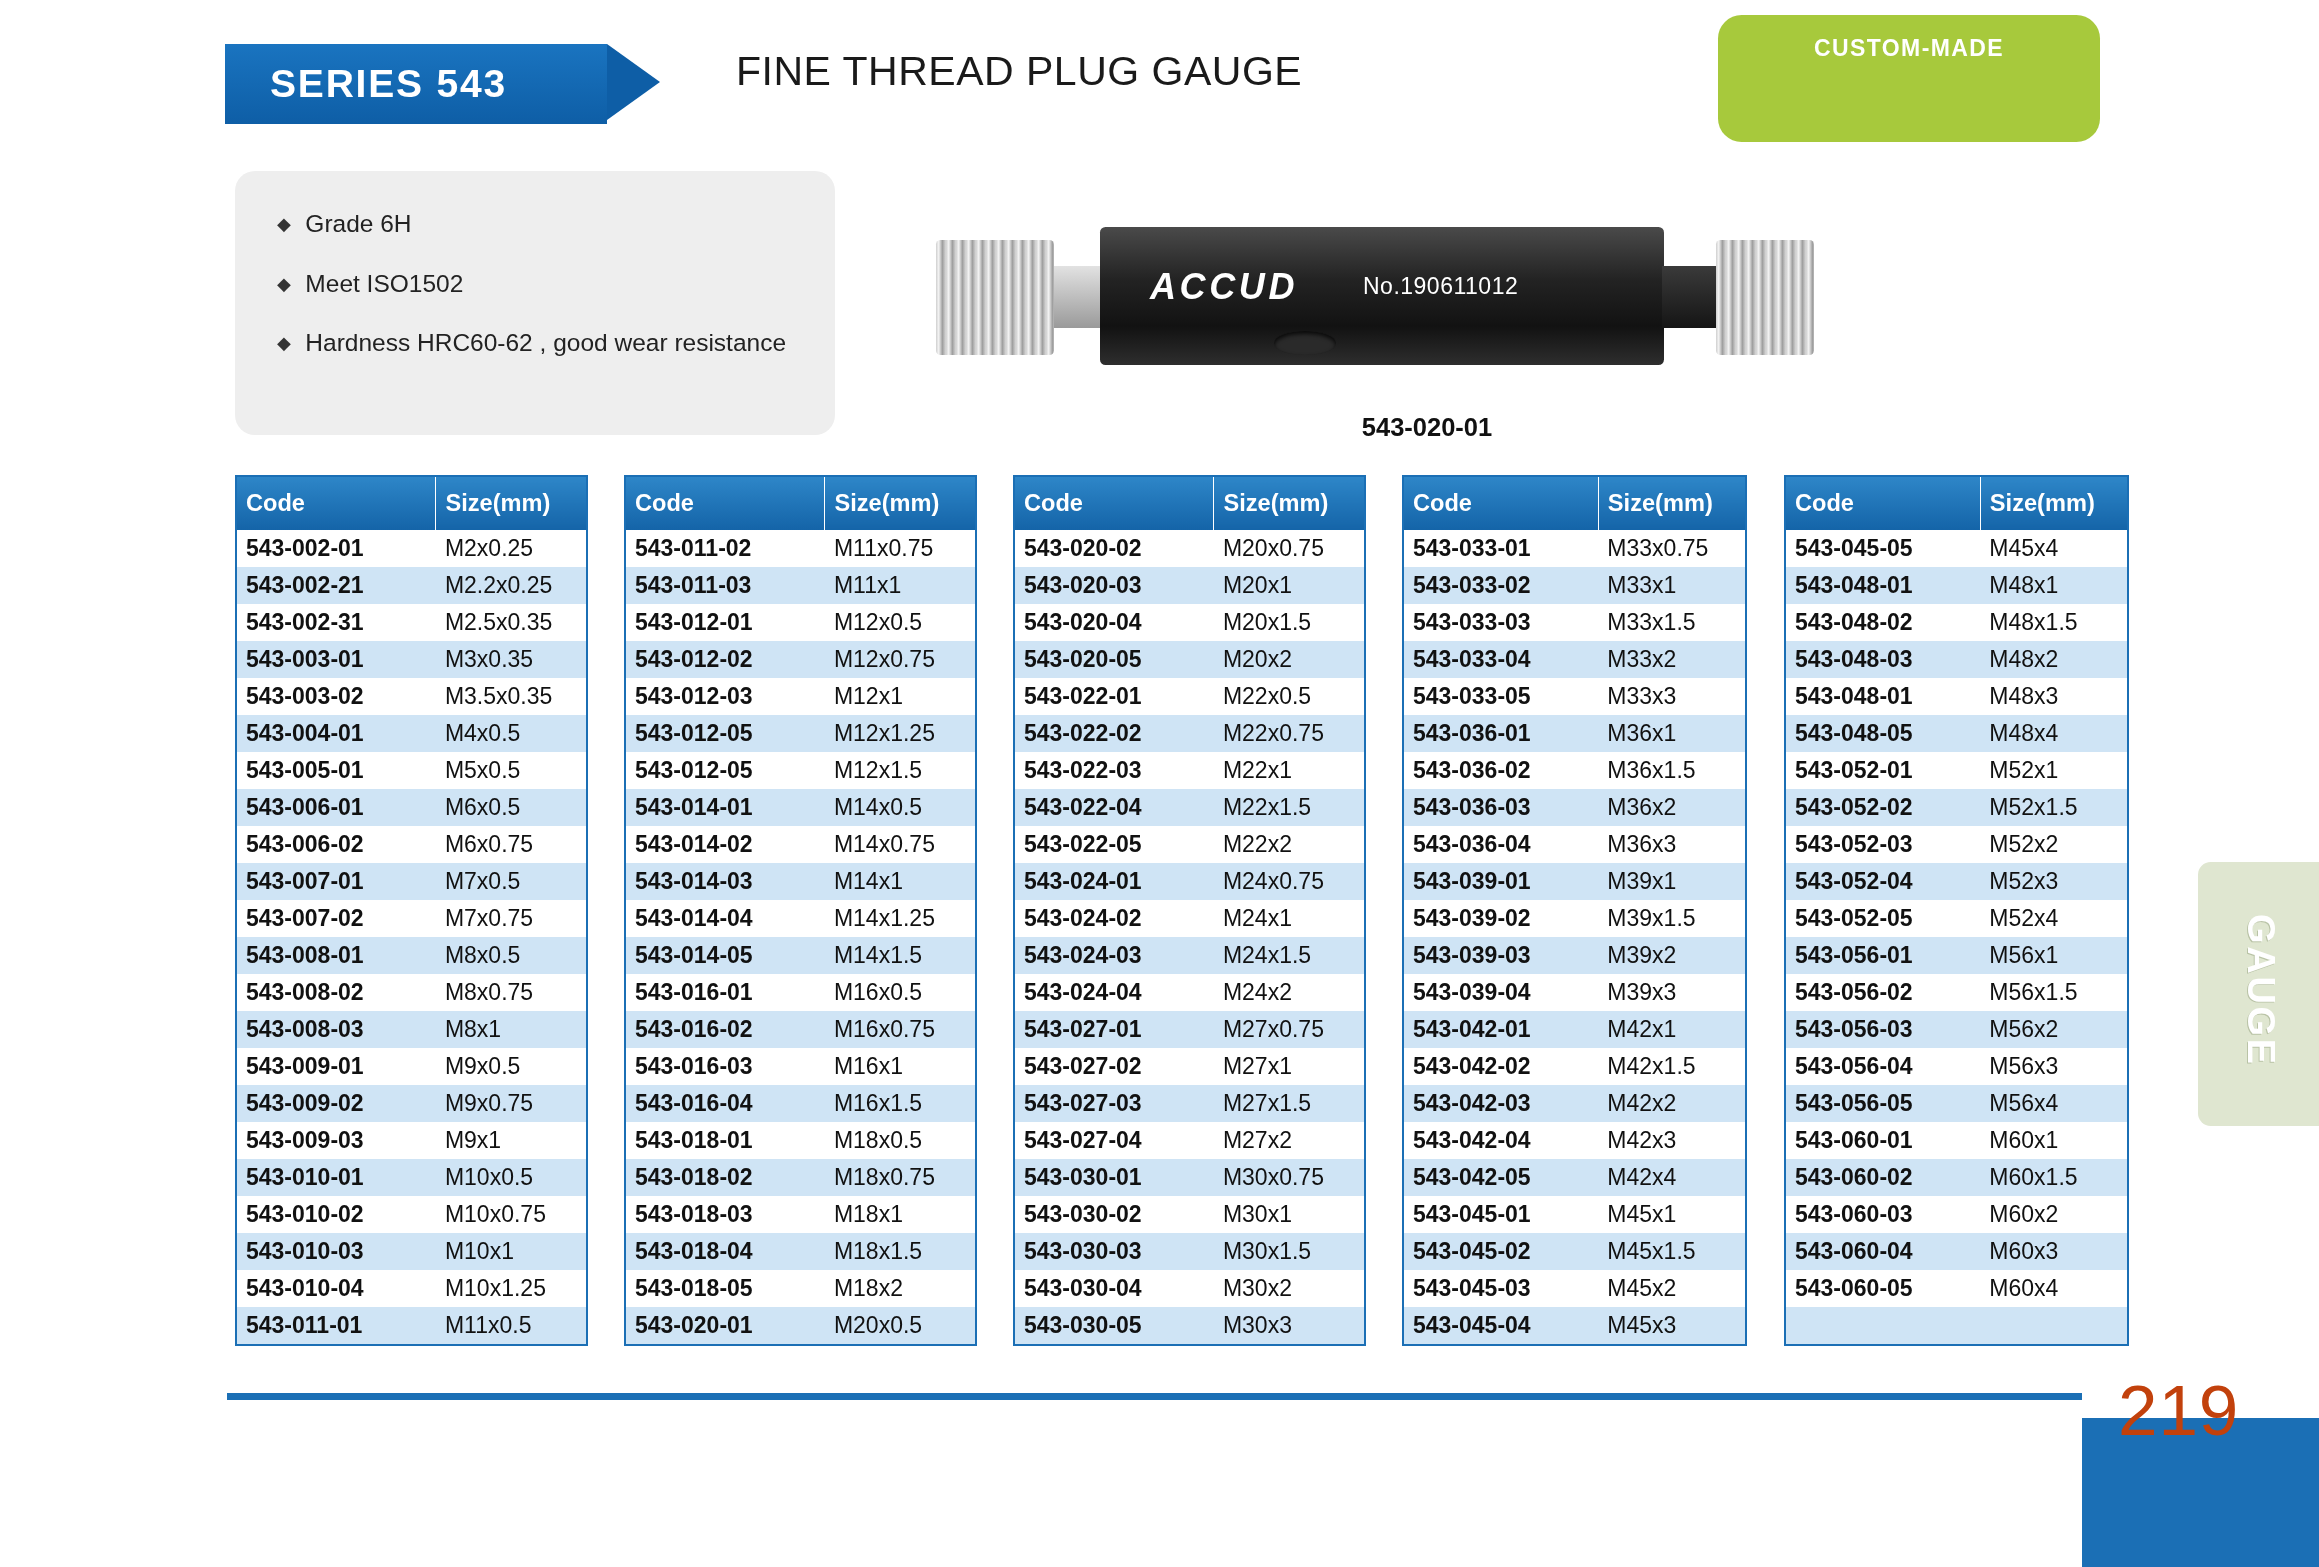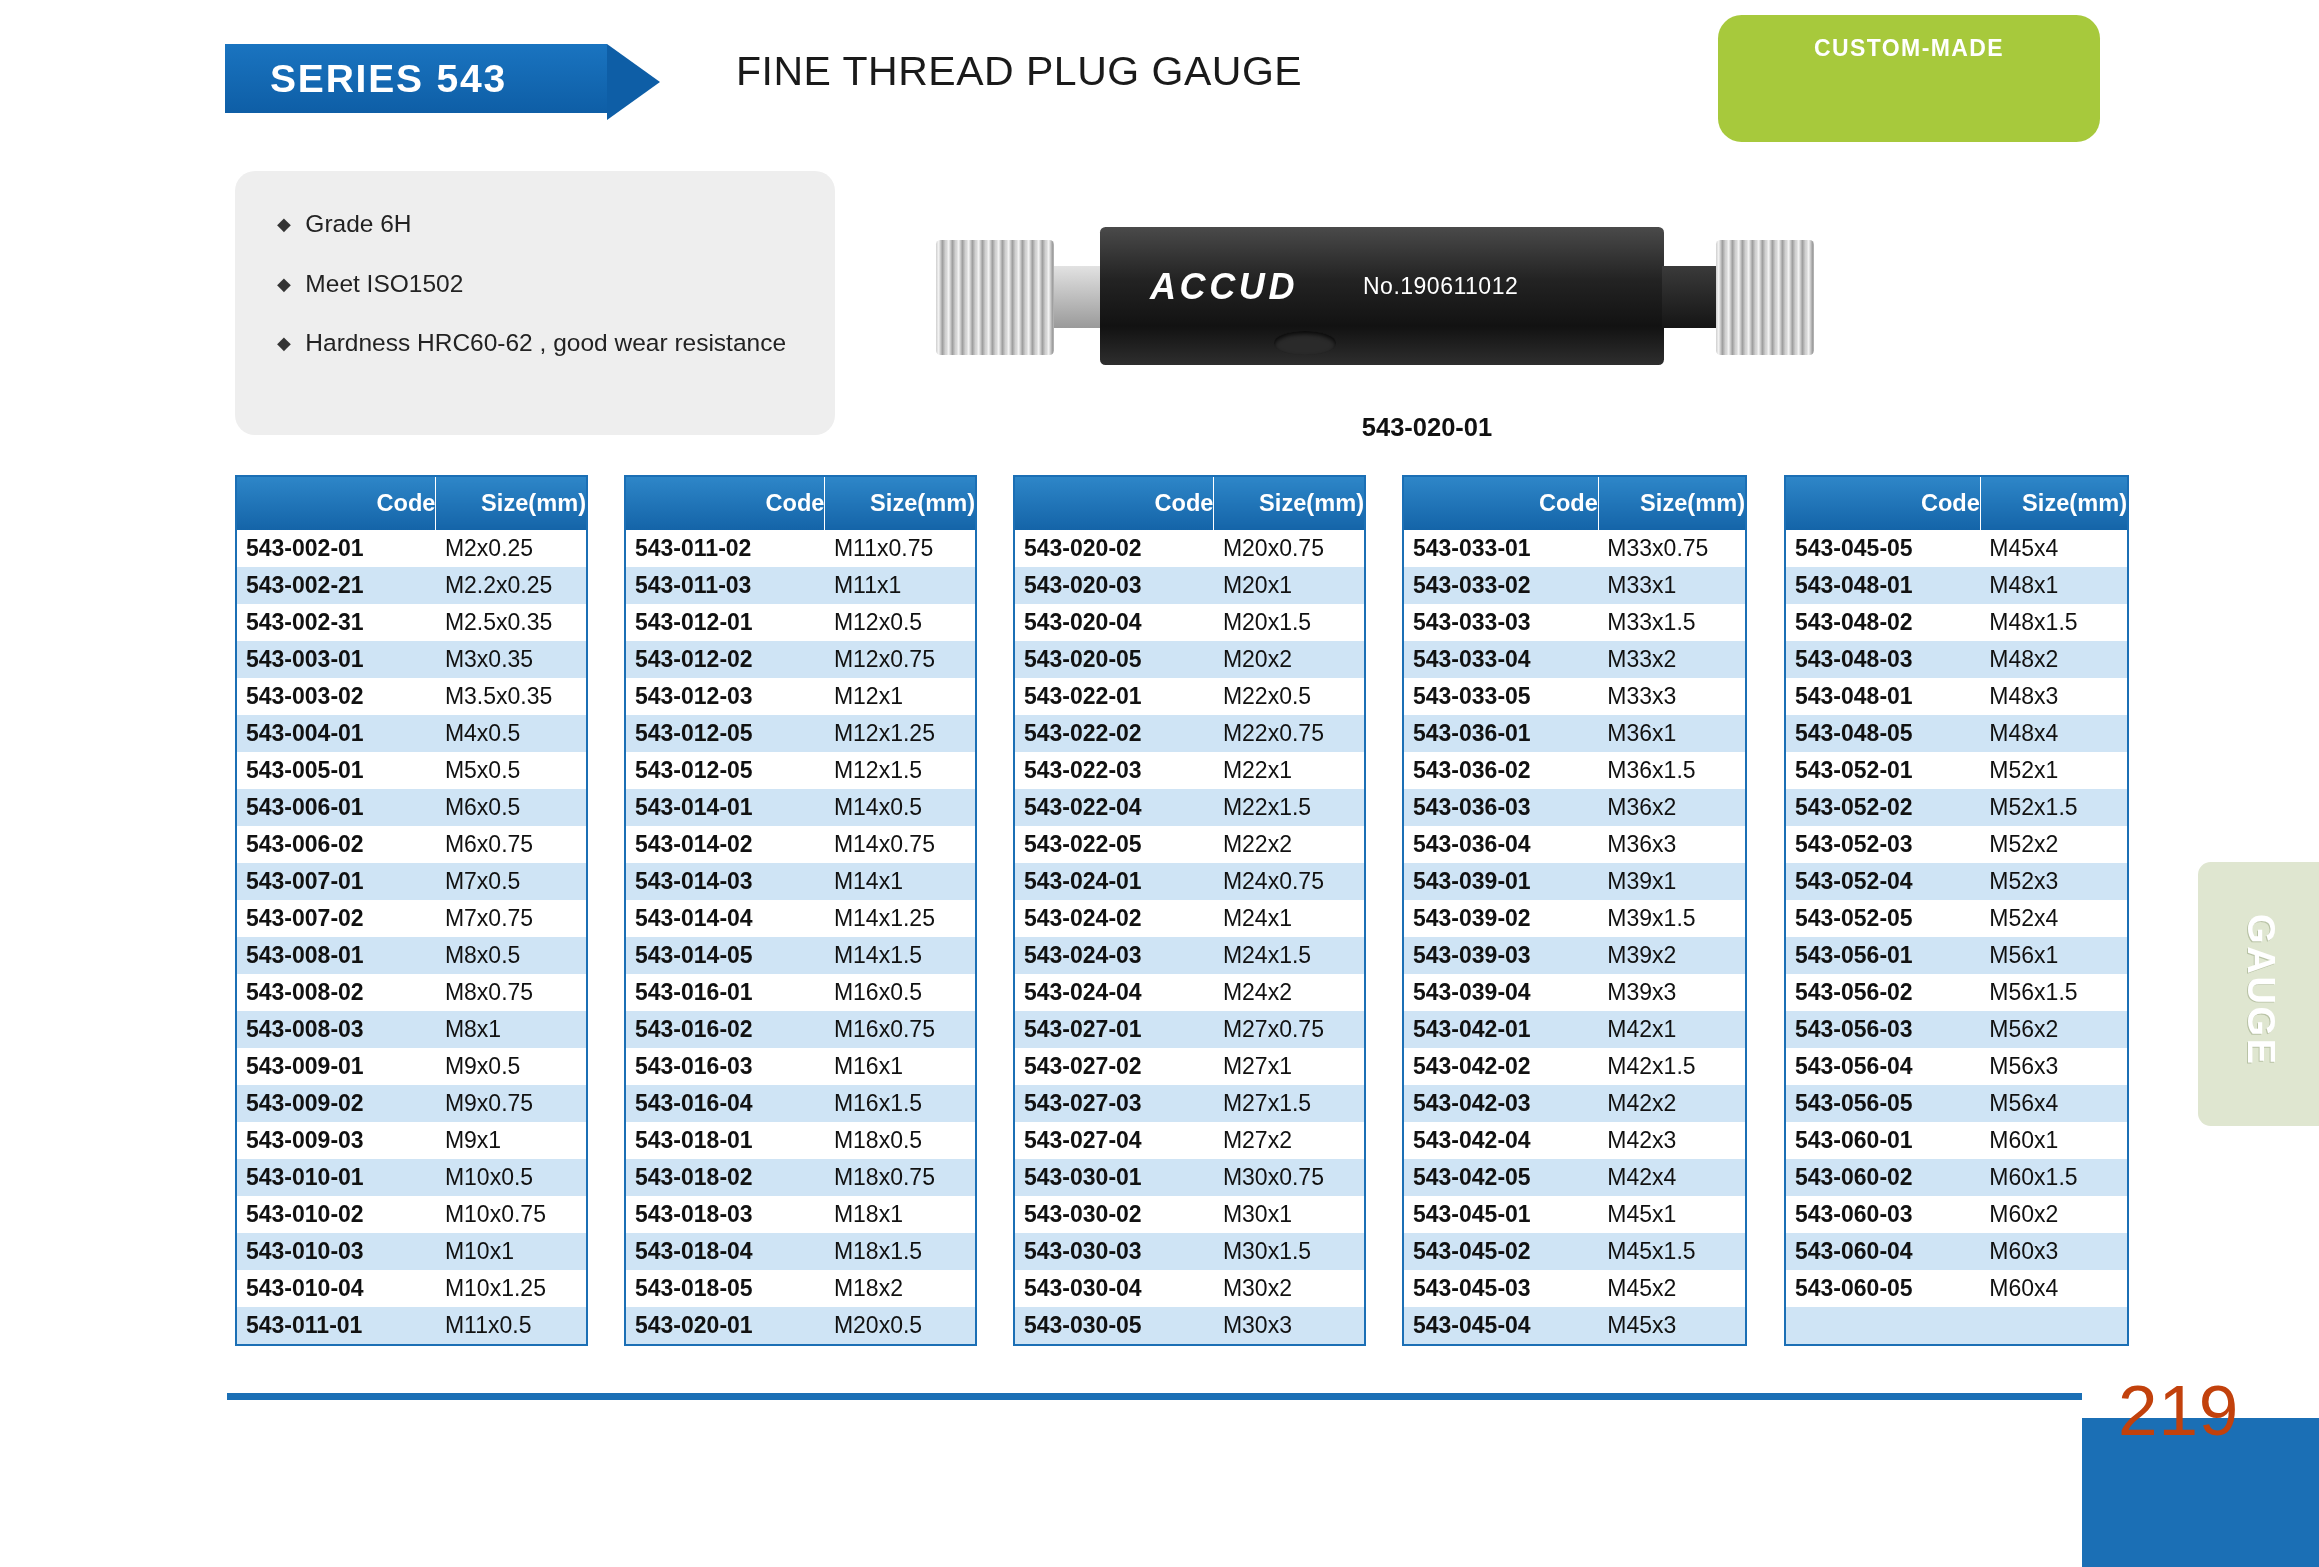--- a/index.html
+++ b/index.html
@@ -7,21 +7,21 @@
     width:2319px; height:1567px;
     background:#ffffff;
     font-family:"Liberation Sans", sans-serif;
     position:relative;
     overflow:hidden;
   }
 
   
   #header { position:absolute; left:0; top:0; width:2319px; height:155px; }
   #series-badge {
-    position:absolute; left:225px; top:44px; width:382px; height:69px;
+    position:absolute; left:225px; top:44px; width:382px; height:80px;
     background:linear-gradient(180deg,#1a74c0 0%, #0e5ea6 100%);
     display:flex; align-items:center; padding-left:45px;
     box-sizing:border-box;
   }
   #series-badge .txt {
     color:#ffffff; font-size:39px; font-weight:bold; letter-spacing:1.8px;
   }
   #badge-arrow {
     position:absolute; left:607px; top:44px; width:0; height:0;
     border-top:38px solid transparent;
@@ -110,21 +110,21 @@
   .tbl {
     position:absolute; top:0;
     border:2.7px solid #1b6fb5;
     box-sizing:border-box;
     background:#ffffff;
   }
   .tbl table { border-collapse:collapse; width:100%; }
   .tbl th {
     background:linear-gradient(180deg,#2e86c8 0%, #1464a8 100%);
     color:#ffffff; font-size:23.6px; font-weight:bold;
-    text-align:right; padding:6.4px 0 6.4px 9px;
+    text-align:left; padding:6.4px 0 6.4px 9px;
     border-right:1.8px solid #ffffff;
     height:40px;
   }
   .tbl th:last-child { border-right:none; }
   .tbl td {
     font-size:23px; color:#111111; padding:4.5px 0 4.5px 9px;
     height:37px; box-sizing:border-box;
     white-space:nowrap;
   }
   .tbl td.code { font-weight:bold; }

